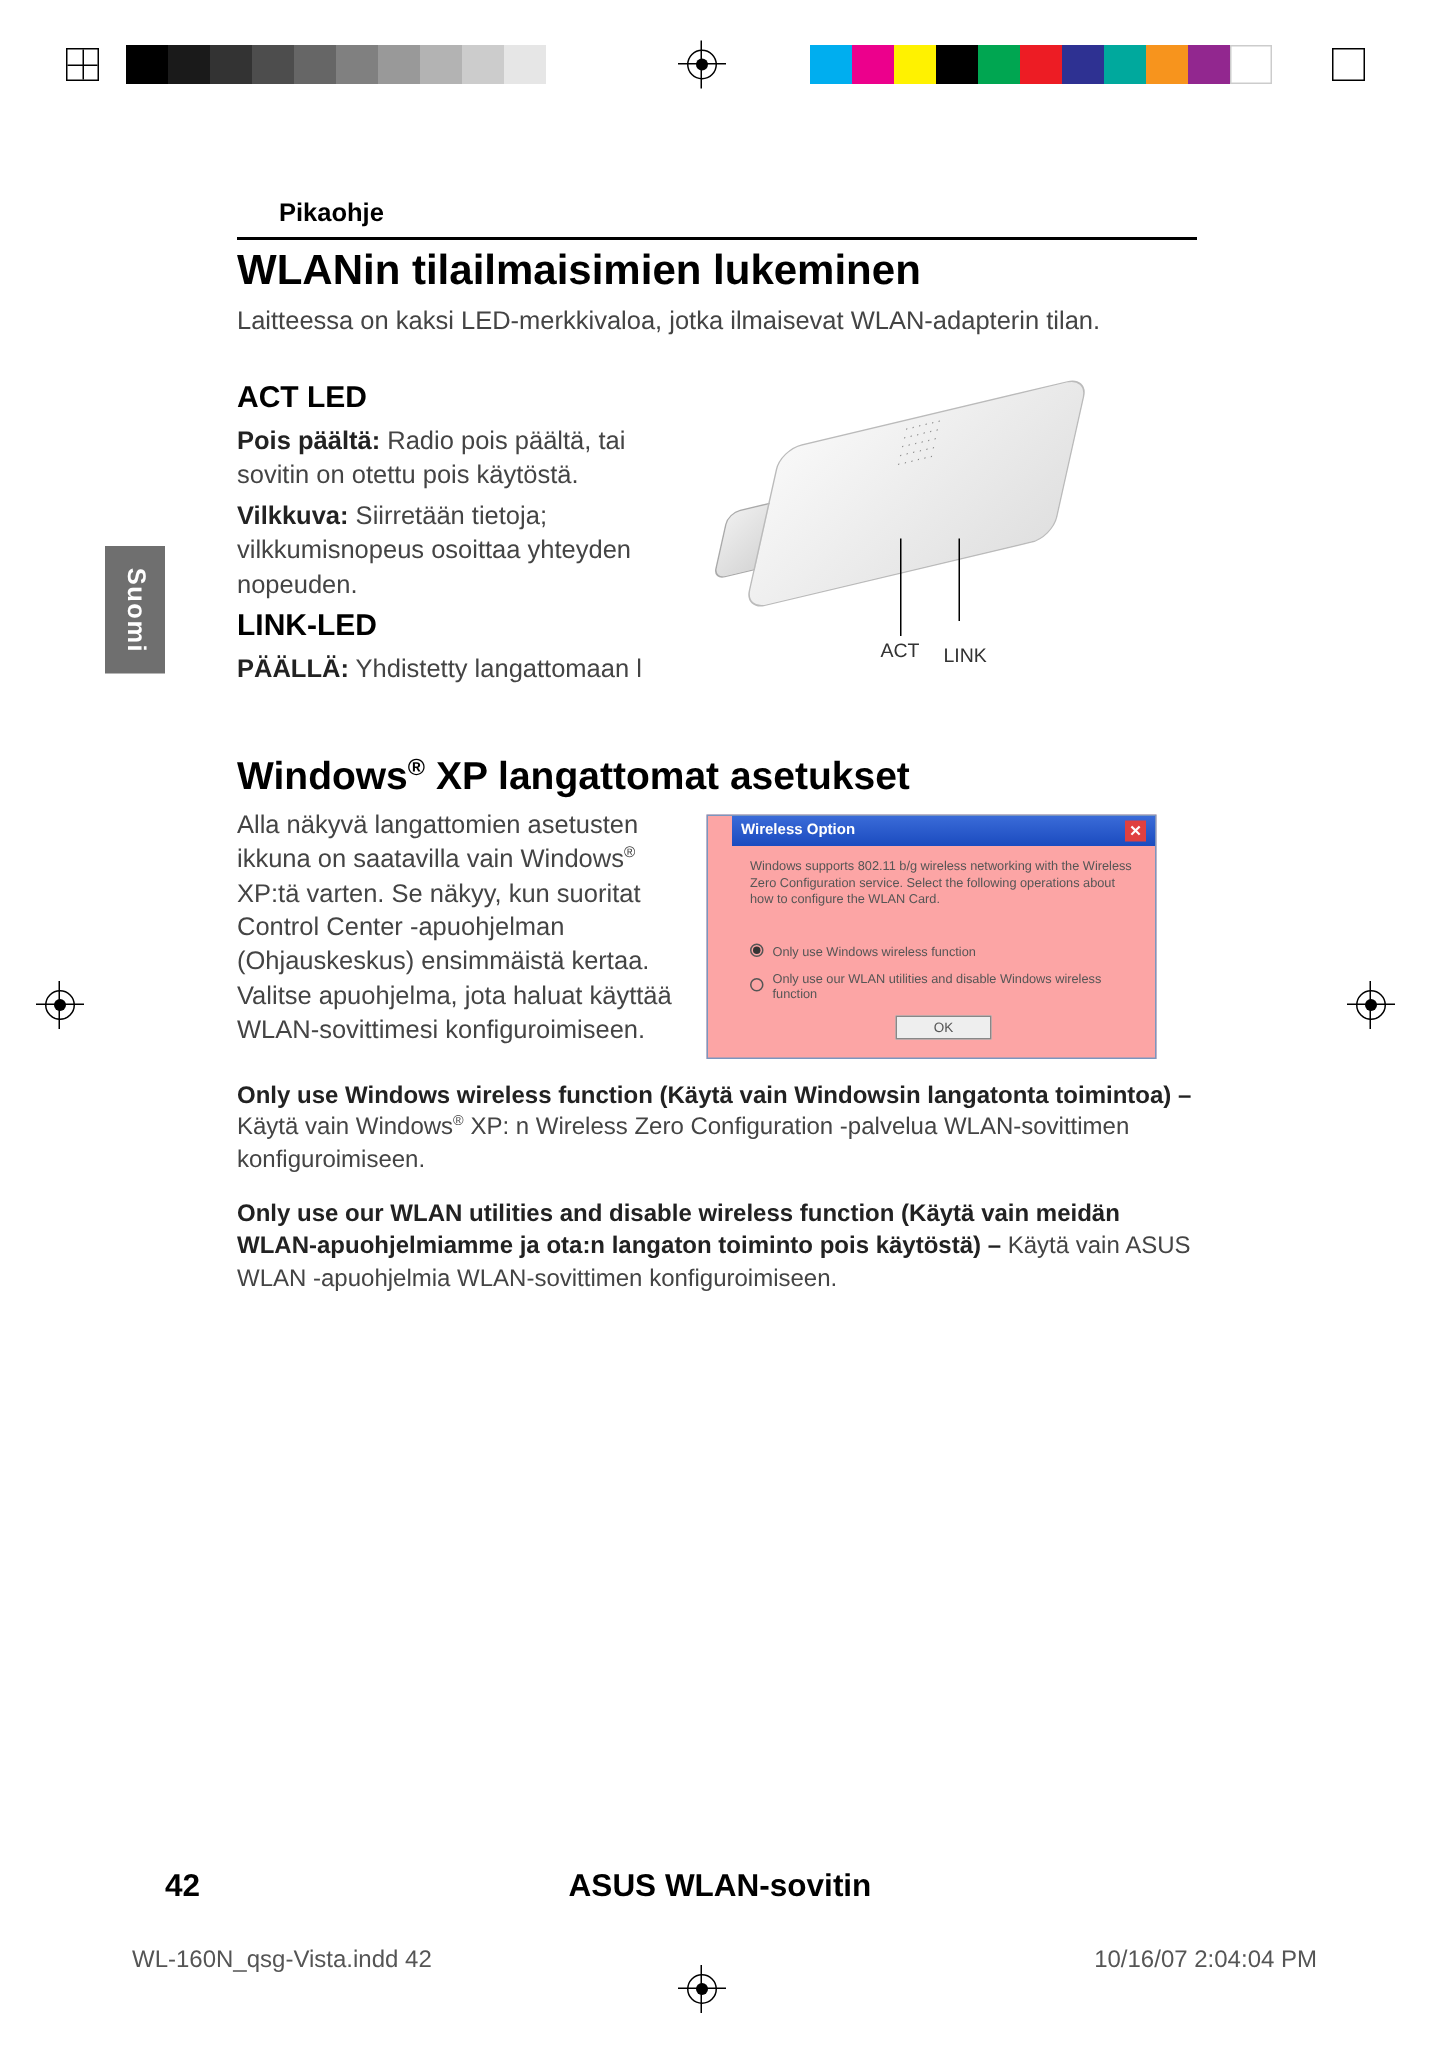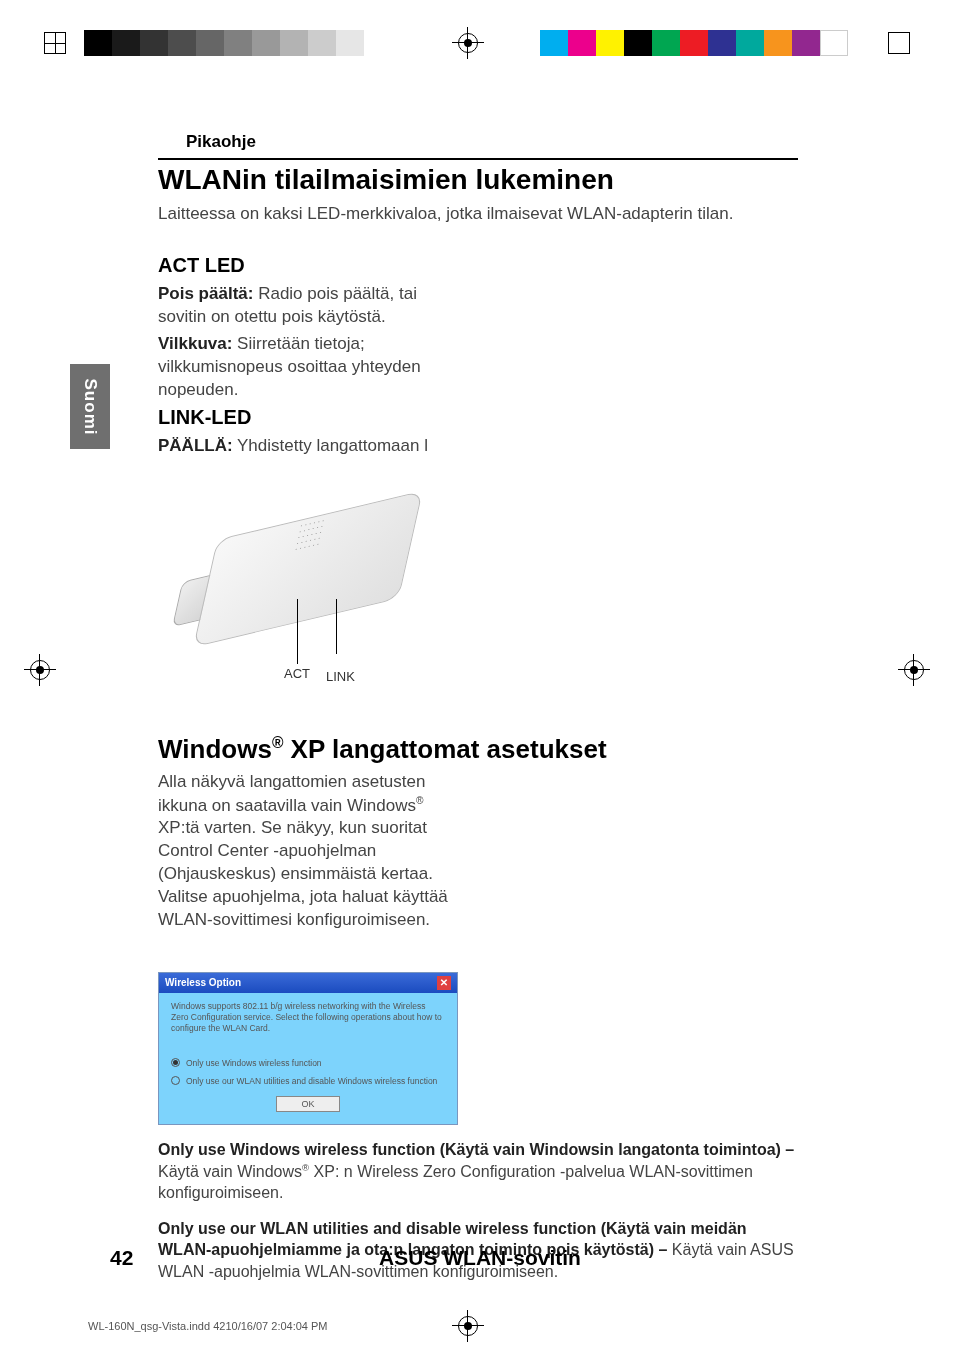--- a/index.html
+++ b/index.html
@@ -42,54 +42,54 @@
   
   .content { position:absolute; left:158px; top:132px; width:640px; }
   .header-small { font-weight:bold; font-size:17px; margin-bottom:6px; margin-left:28px; }
   .rule { border-top:2px solid #000; margin-bottom:4px; }
   .h1 { font-size:28px; font-weight:bold; margin-bottom:8px; }
   .intro { font-size:17px; color:#444; margin-bottom:30px; }
   .h2 { font-size:20px; font-weight:bold; margin-bottom:6px; }
   .para { font-size:17px; color:#444; line-height:1.35; margin-bottom:4px; }
   .para b { color:#222; }
   .left-col { width: 300px; }
-  .row-block { display:flex; gap:32px; align-items:flex-start;flex-direction:column; }
+  .row-block { display:flex; gap:3px; align-items:flex-start; }
 
   
   .device-wrap { position:relative; width:300px; height:210px; margin-top:-10px; }
   .device-body { position:absolute; left:50px; top:30px; width:200px; height:110px; background:linear-gradient(135deg,#f8f8f8,#e0e0e0); border:1px solid #bbb; border-radius:14px; transform:skew(-18deg,-8deg) rotate(-6deg); }
   .device-tip { position:absolute; left:20px; top:90px; width:60px; height:46px; background:linear-gradient(135deg,#eee,#ccc); border:1px solid #aaa; border-radius:8px; transform:skew(-18deg,-8deg) rotate(-6deg); }
   .dots { position:absolute; left:140px; top:36px; transform:skew(-18deg,-8deg) rotate(-6deg); font-size:8px; color:#888; letter-spacing:2px; line-height:6px; }
   .device-label { position:absolute; font-size:13px; color:#333; }
   .device-line { position:absolute; width:1px; background:#000; }
 
   .h1b { font-size:26px; font-weight:bold; margin-top:40px; margin-bottom:6px; }
   .sup { font-size:0.6em; vertical-align:super; }
 
   
-  .dialog { width:300px; border:1px solid #7a96bf; background:#7dd3fc; font-size:9px; margin-top:4px; }
+  .dialog { width:300px; border:1px solid #7a96bf; background:#fca5a5; font-size:9px; margin-top:4px;padding-left:16px; }
   .dialog-title { background:linear-gradient(#3a6bd8,#1b4bbf); color:#fff; padding:3px 6px; display:flex; justify-content:space-between; align-items:center; font-weight:bold; font-size:10px; }
   .dialog-close { width:14px; height:14px; background:#e04040; color:#fff; display:flex; align-items:center; justify-content:center; font-size:10px; cursor:pointer; }
   .dialog-body { padding:8px 12px 12px; color:#555; }
   .dialog-desc { font-size:8.5px; line-height:1.3; margin-bottom:24px; }
   .radio-row { display:flex; align-items:center; gap:6px; margin:8px 0; font-size:8.5px; }
   .radio { width:9px; height:9px; border:1px solid #555; border-radius:50%; display:inline-flex; align-items:center; justify-content:center; flex-shrink:0; }
   .radio.sel::after { content:""; width:5px; height:5px; background:#333; border-radius:50%; }
   .dialog-btn-row { text-align:center; margin-top:10px; }
   .dialog-btn { display:inline-block; border:1px solid #888; background:#eee; padding:2px 24px; font-size:9px; cursor:pointer; }
 
   .option-block { font-size:16px; color:#444; line-height:1.35; margin-top:14px; }
   .option-block b { color:#222; }
 
   
   .page-footer { position:absolute; left:110px; bottom:100px; width:700px; display:flex; align-items:center; font-size:21px; }
   .page-num { font-weight:bold; width:40px; }
   .footer-title { font-weight:bold; flex:1; text-align:center; }
 
-  .print-meta { position:absolute; left:88px; bottom:38px; width:790px; display:flex; font-size:11px; color:#555; }
+  .print-meta { position:absolute; left:88px; bottom:54px; width:790px; display:flex; justify-content:space-between; font-size:16px; color:#555; }
 </style>
 </head>
 <body>
 
 <div class="page">
 
   <div class="reg-row">
     <div class="reg-left-box"></div>
     <div class="grayscale">
       <div style="background:#000"></div>

